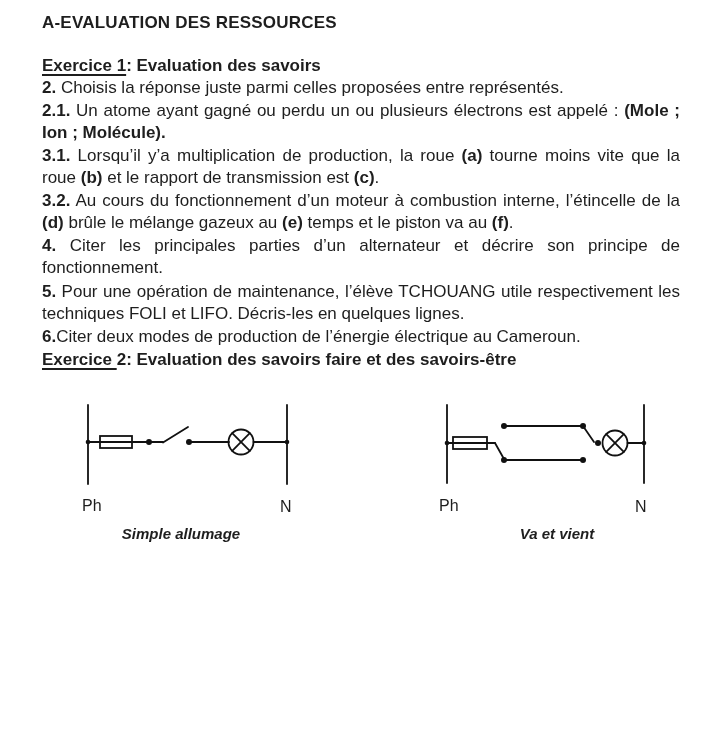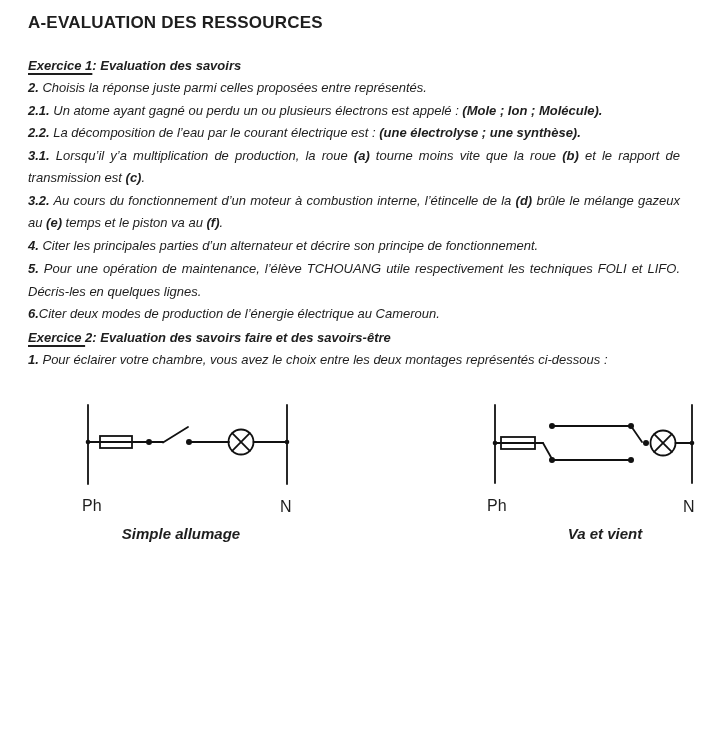--- a/index.html
+++ b/index.html
@@ -6,48 +6,46 @@
   .page {
     position: relative;
     width: 720px;
     height: 752px;
     background: #ffffff;
     overflow: hidden;
     font-family: "Liberation Sans", sans-serif;
     color: #1e1e1e;
   }
   .content {
-    padding: 12px 40px 0 28px;
+    padding: 12px 40px 0 42px;
   }
   .page-title {
     font-size: 17px;
     font-weight: 700;
     line-height: 22.5px;
     margin: 0 0 20px 0;
     letter-spacing: 0.2px;
   }
   .para {
-    font-size: 13px;
+    font-size: 17px;
     line-height: 22.5px;
     text-align: justify;
     margin: 0;
-    font-style: italic;
   }
   .gap-before { margin-top: 1px; }
   .para .b { font-weight: 700; }
   .para .u {
     text-decoration: underline;
     text-decoration-thickness: 1.5px;
     text-underline-offset: 3px;
   }
   .figure-row {
     margin-top: 21px;
     display: flex;
     width: 720px;
-    gap: 48px;
   }
   .figure-row svg { display: block; flex: 0 0 auto; }
   .circ { stroke: #111111; stroke-width: 1.8; fill: none; stroke-linecap: round; }
   .dot { fill: #111111; stroke: none; }
   .pin-label {
     font-family: "Liberation Sans", sans-serif;
     font-size: 16px;
     fill: #1e1e1e;
   }
   .caption {
@@ -63,28 +61,26 @@
 <body>
 
 <div class="page">
   <div class="content">
 
     <div class="page-title">A-EVALUATION DES RESSOURCES</div>
 
     <p class="para"><span class="b u">Exercice 1</span><span class="b">: Evaluation des savoirs</span></p>
     <p class="para"><span class="b">2.</span><span> Choisis la réponse juste parmi celles proposées entre représentés.</span></p>
     <p class="para"><span class="b">2.1.</span><span> Un atome ayant gagné ou perdu un ou plusieurs électrons est appelé : </span><span class="b">(Mole ; Ion ; Molécule).</span></p>
-    <p class="para"><span class="b">2.2.</span><span> La décomposition de l’eau par le courant électrique est : </span><span class="b">(une électrolyse ; une synthèse).</span></p>
     <p class="para"><span class="b">3.1.</span><span> Lorsqu’il y’a multiplication de production, la roue </span><span class="b">(a)</span><span> tourne moins vite que la roue </span><span class="b">(b)</span><span> et le rapport de transmission est </span><span class="b">(c)</span><span>.</span></p>
     <p class="para"><span class="b">3.2.</span><span> Au cours du fonctionnement d’un moteur à combustion interne, l’étincelle de la </span><span class="b">(d)</span><span> brûle le mélange gazeux au </span><span class="b">(e)</span><span> temps et le piston va au </span><span class="b">(f)</span><span>.</span></p>
     <p class="para"><span class="b">4.</span><span> Citer les principales parties d’un alternateur et décrire son principe de fonctionnement.</span></p>
     <p class="para gap-before"><span class="b">5.</span><span> Pour une opération de maintenance, l’élève TCHOUANG utile respectivement les techniques FOLI et LIFO. Décris-les en quelques lignes.</span></p>
     <p class="para"><span class="b">6.</span><span>Citer deux modes de production de l’énergie électrique au Cameroun.</span></p>
     <p class="para gap-before"><span class="b u">Exercice </span><span class="b">2: Evaluation des savoirs faire et des savoirs-être</span></p>
-    <p class="para"><span class="b">1.</span><span> Pour éclairer votre chambre, vous avez le choix entre les deux montages représentés ci-dessous :</span></p>
   </div>
 
   <div class="figure-row">
 
     <svg width="360" height="200" viewBox="0 0 360 200">
       <g class="circ">
         <line x1="88" y1="12" x2="88" y2="91"></line>
         <line x1="287" y1="12" x2="287" y2="91"></line>
         <line x1="88" y1="49" x2="100" y2="49"></line>
         <rect x="100" y="43" width="32" height="12"></rect>

